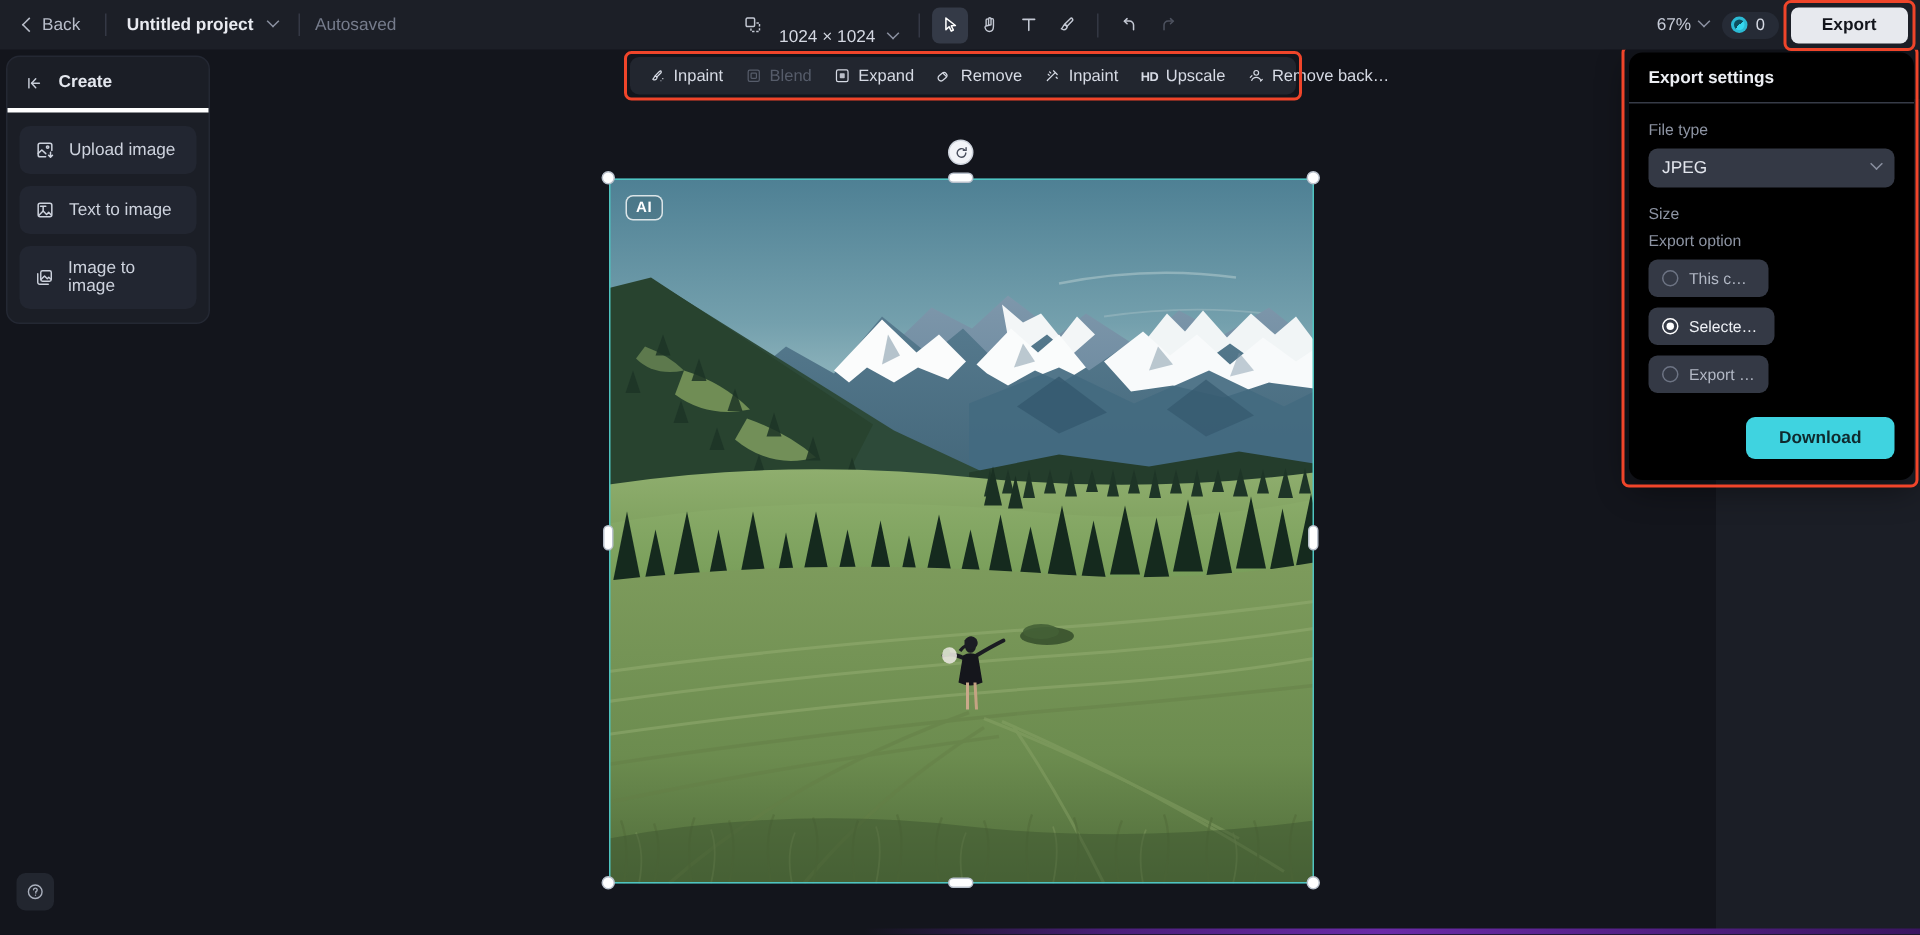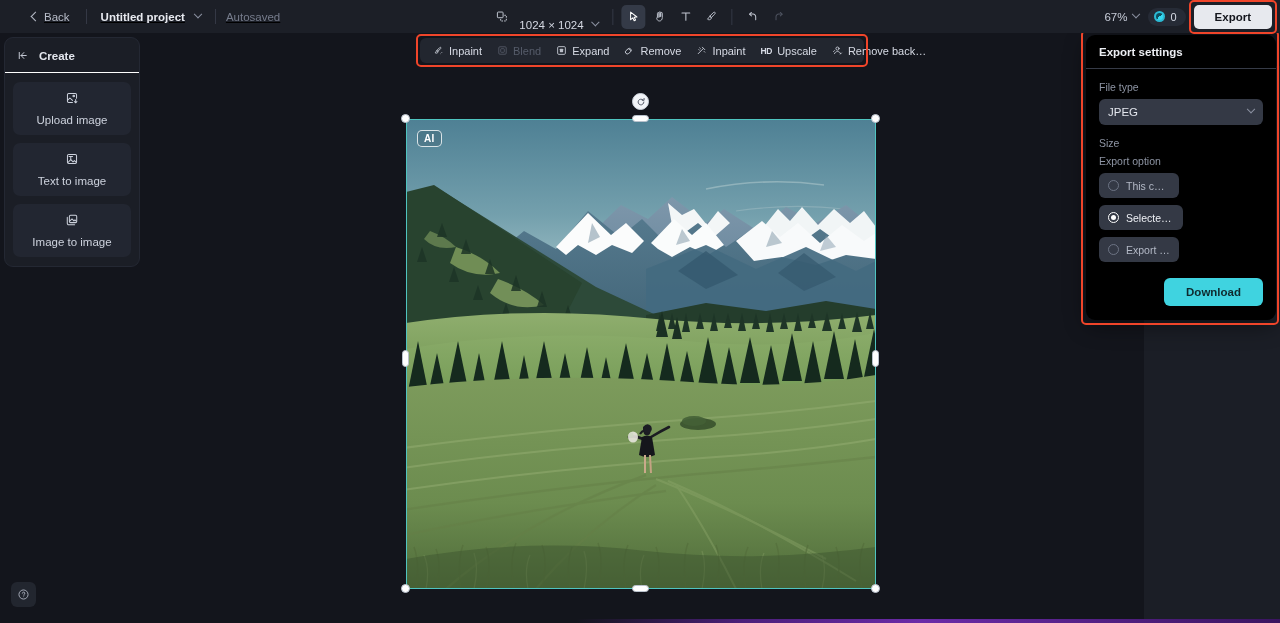--- a/index.html
+++ b/index.html
@@ -12,21 +12,21 @@
   }
   #app { position: relative; width: 1280px; height: 623px; background: #13151c; }
 
   
   .topbar {
     position: absolute; top: 0; left: 0; width: 1280px; height: 33px;
     background: #1c1f27;
     display: flex; align-items: center;
     z-index: 40;
   }
-  .tb-left { display: flex; align-items: center; height: 33px; padding-left: 24px; text-decoration: underline; }
+  .tb-left { display: flex; align-items: center; height: 33px; padding-left: 8px; }
   .back-btn {
     display: flex; align-items: center; gap: 5px;
     color: #b8bdc9; font-size: 11.5px; padding: 4px 6px; border-radius: 4px;
     cursor: pointer;
   }
   .chev-left { display:inline-block; width:7px; height:7px; border-left:1.3px solid #b8bdc9; border-bottom:1.3px solid #b8bdc9; transform: rotate(45deg); margin-left:2px;}
   .tb-divider { width:1px; height:15px; background:#343845; margin: 0 10px; }
   .proj-title { color:#e8eaf0; font-size:11.5px; font-weight:700; }
   .chev-down {
     display:inline-block; width:6px; height:6px;
@@ -79,30 +79,30 @@
 
   
   .left-panel {
     position:absolute; left:4px; top:37px; width:136px;
     background:#1b1e26; border-radius:9px;
     border:1px solid #242833;
     padding-bottom: 9px;
     z-index: 20;
   }
   .lp-head {
-    display:flex; align-items:center; gap:9px;
+    display:flex; align-items:flex-start; gap:9px;
     padding: 11px 12px 10px 12px;
-    border-bottom:1px solid #ffffff;
+    border-bottom:3px solid #ffffff;
   }
   .lp-head-txt { color:#e4e7ee; font-size:11.5px; font-weight:600; }
   .lp-items { padding: 9px 8px 0 8px; display:flex; flex-direction:column; gap:8px; }
   .lp-item {
     display:flex; align-items:center; gap:9px;
     background:#222631; border-radius:7px;
-    padding: 9px 10px; cursor:pointer;flex-direction:column;
+    padding: 9px 10px; cursor:pointer;
   }
   .lp-item-txt { color:#cdd2dd; font-size:11.5px; }
 
   
   .canvas-area {
     position:absolute; left:0; top:33px; width:1280px; height:590px;
     background:#13151c; overflow:hidden;
   }
 
   

